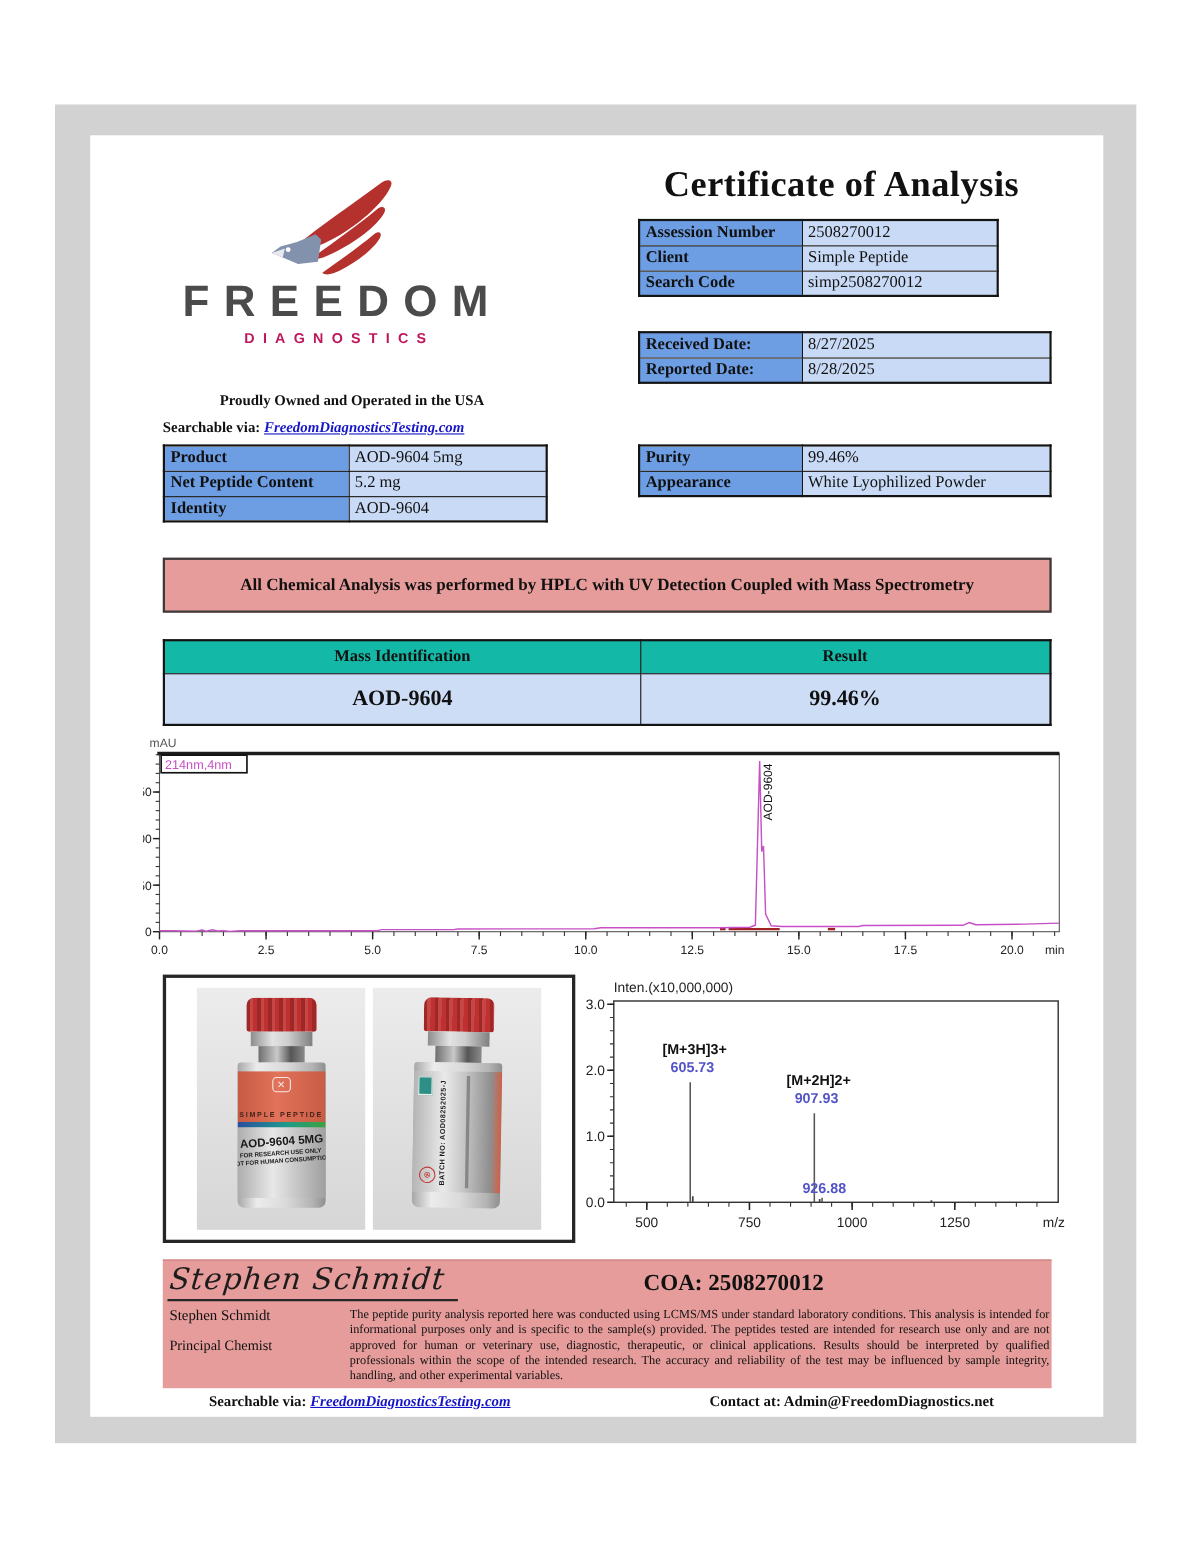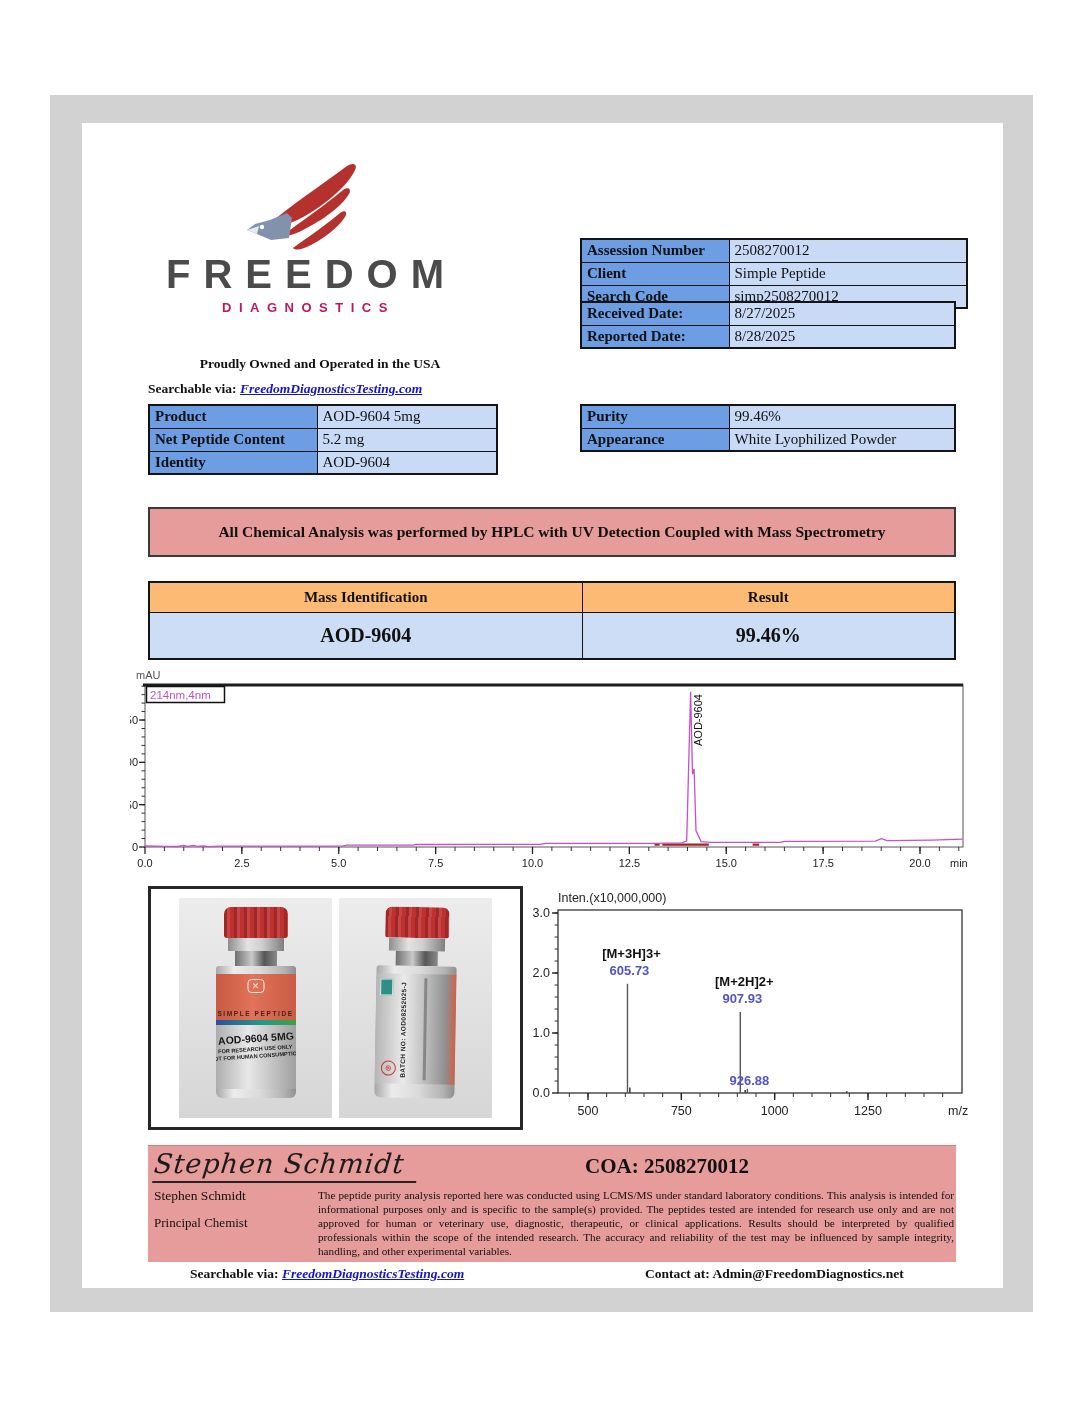--- a/index.html
+++ b/index.html
@@ -29,34 +29,34 @@
   #coa-title { left:555px; top:150px; width:420px; text-align:center;
     font-size:33px; font-weight:bold; letter-spacing:0.5px; }
 
   
   table.doc-table { border-collapse:collapse; table-layout:fixed; }
   table.doc-table td { border:1.5px solid #141414; font-size:15px; padding:1px 5px; height:23px; overflow:hidden; white-space:nowrap; }
   table.doc-table { border:2px solid #141414; }
   td.lbl { background:#6d9ee4; font-weight:bold; }
   td.val { background:#c8daf5; }
 
-  #info-table  { left:580px; top:199px; width:388px;margin-top:39px; }
+  #info-table  { left:580px; top:199px; width:328px; }
   #dates-table { left:580px; top:301px; width:376px;padding-left:29px; }
   #product-table { left:148px; top:404px; width:350px; }
   #lot-table   { left:580px; top:404px; width:376px; }
 
   
   #banner { left:148px; top:507px; width:808px; height:50px; background:#e59c9a;
     border:2px solid #3a3a3a; display:flex; align-items:center; justify-content:center;
     font-weight:bold; font-size:15.5px; text-align:center; }
 
   
   #mass-table { left:148px; top:581px; width:808px; border-collapse:collapse; border:2.5px solid #141414; table-layout:fixed; }
   #mass-table td { border:1.5px solid #141414; text-align:center; }
-  #mass-table tr.hdr td { background:#fdba74; font-weight:bold; font-size:15px; height:30px; }
+  #mass-table tr.hdr td { background:#14b8a6; font-weight:bold; font-size:15px; height:30px; }
   #mass-table tr.dat td { background:#cdddf6; font-weight:bold; font-size:20px; height:47px; }
 
   
   #hplc-wrap { left:130px; top:668px; width:840px; height:212px; }
   #ms-wrap   { left:530px; top:886px; width:452px; height:240px; }
   svg text { font-family:"Liberation Sans", sans-serif; }
 
   
   #vial-box { left:148px; top:886px; width:375px; height:244px; background:#fff;
     border:3px solid #262626; display:flex; align-items:center; justify-content:center; gap:7px; }
@@ -132,20 +132,21 @@
     <div id="brand-sub">DIAGNOSTICS</div>
   </div>
 
   <div id="tagline" class="abs">Proudly Owned and Operated in the USA</div>
 
   <div id="searchable-top" class="abs">
     <span>Searchable via:</span>
     <a class="doc-link" href="#">FreedomDiagnosticsTesting.com</a>
   </div>
 
+  <div id="coa-title" class="abs">Certificate of Analysis</div>
 
   <table id="info-table" class="doc-table abs">
     <colgroup>
         <col style="width:148px">
         <col>
       </colgroup>
     <tbody>
         <tr>
           <td class="lbl">Assession Number</td>
           <td class="val">2508270012</td>

